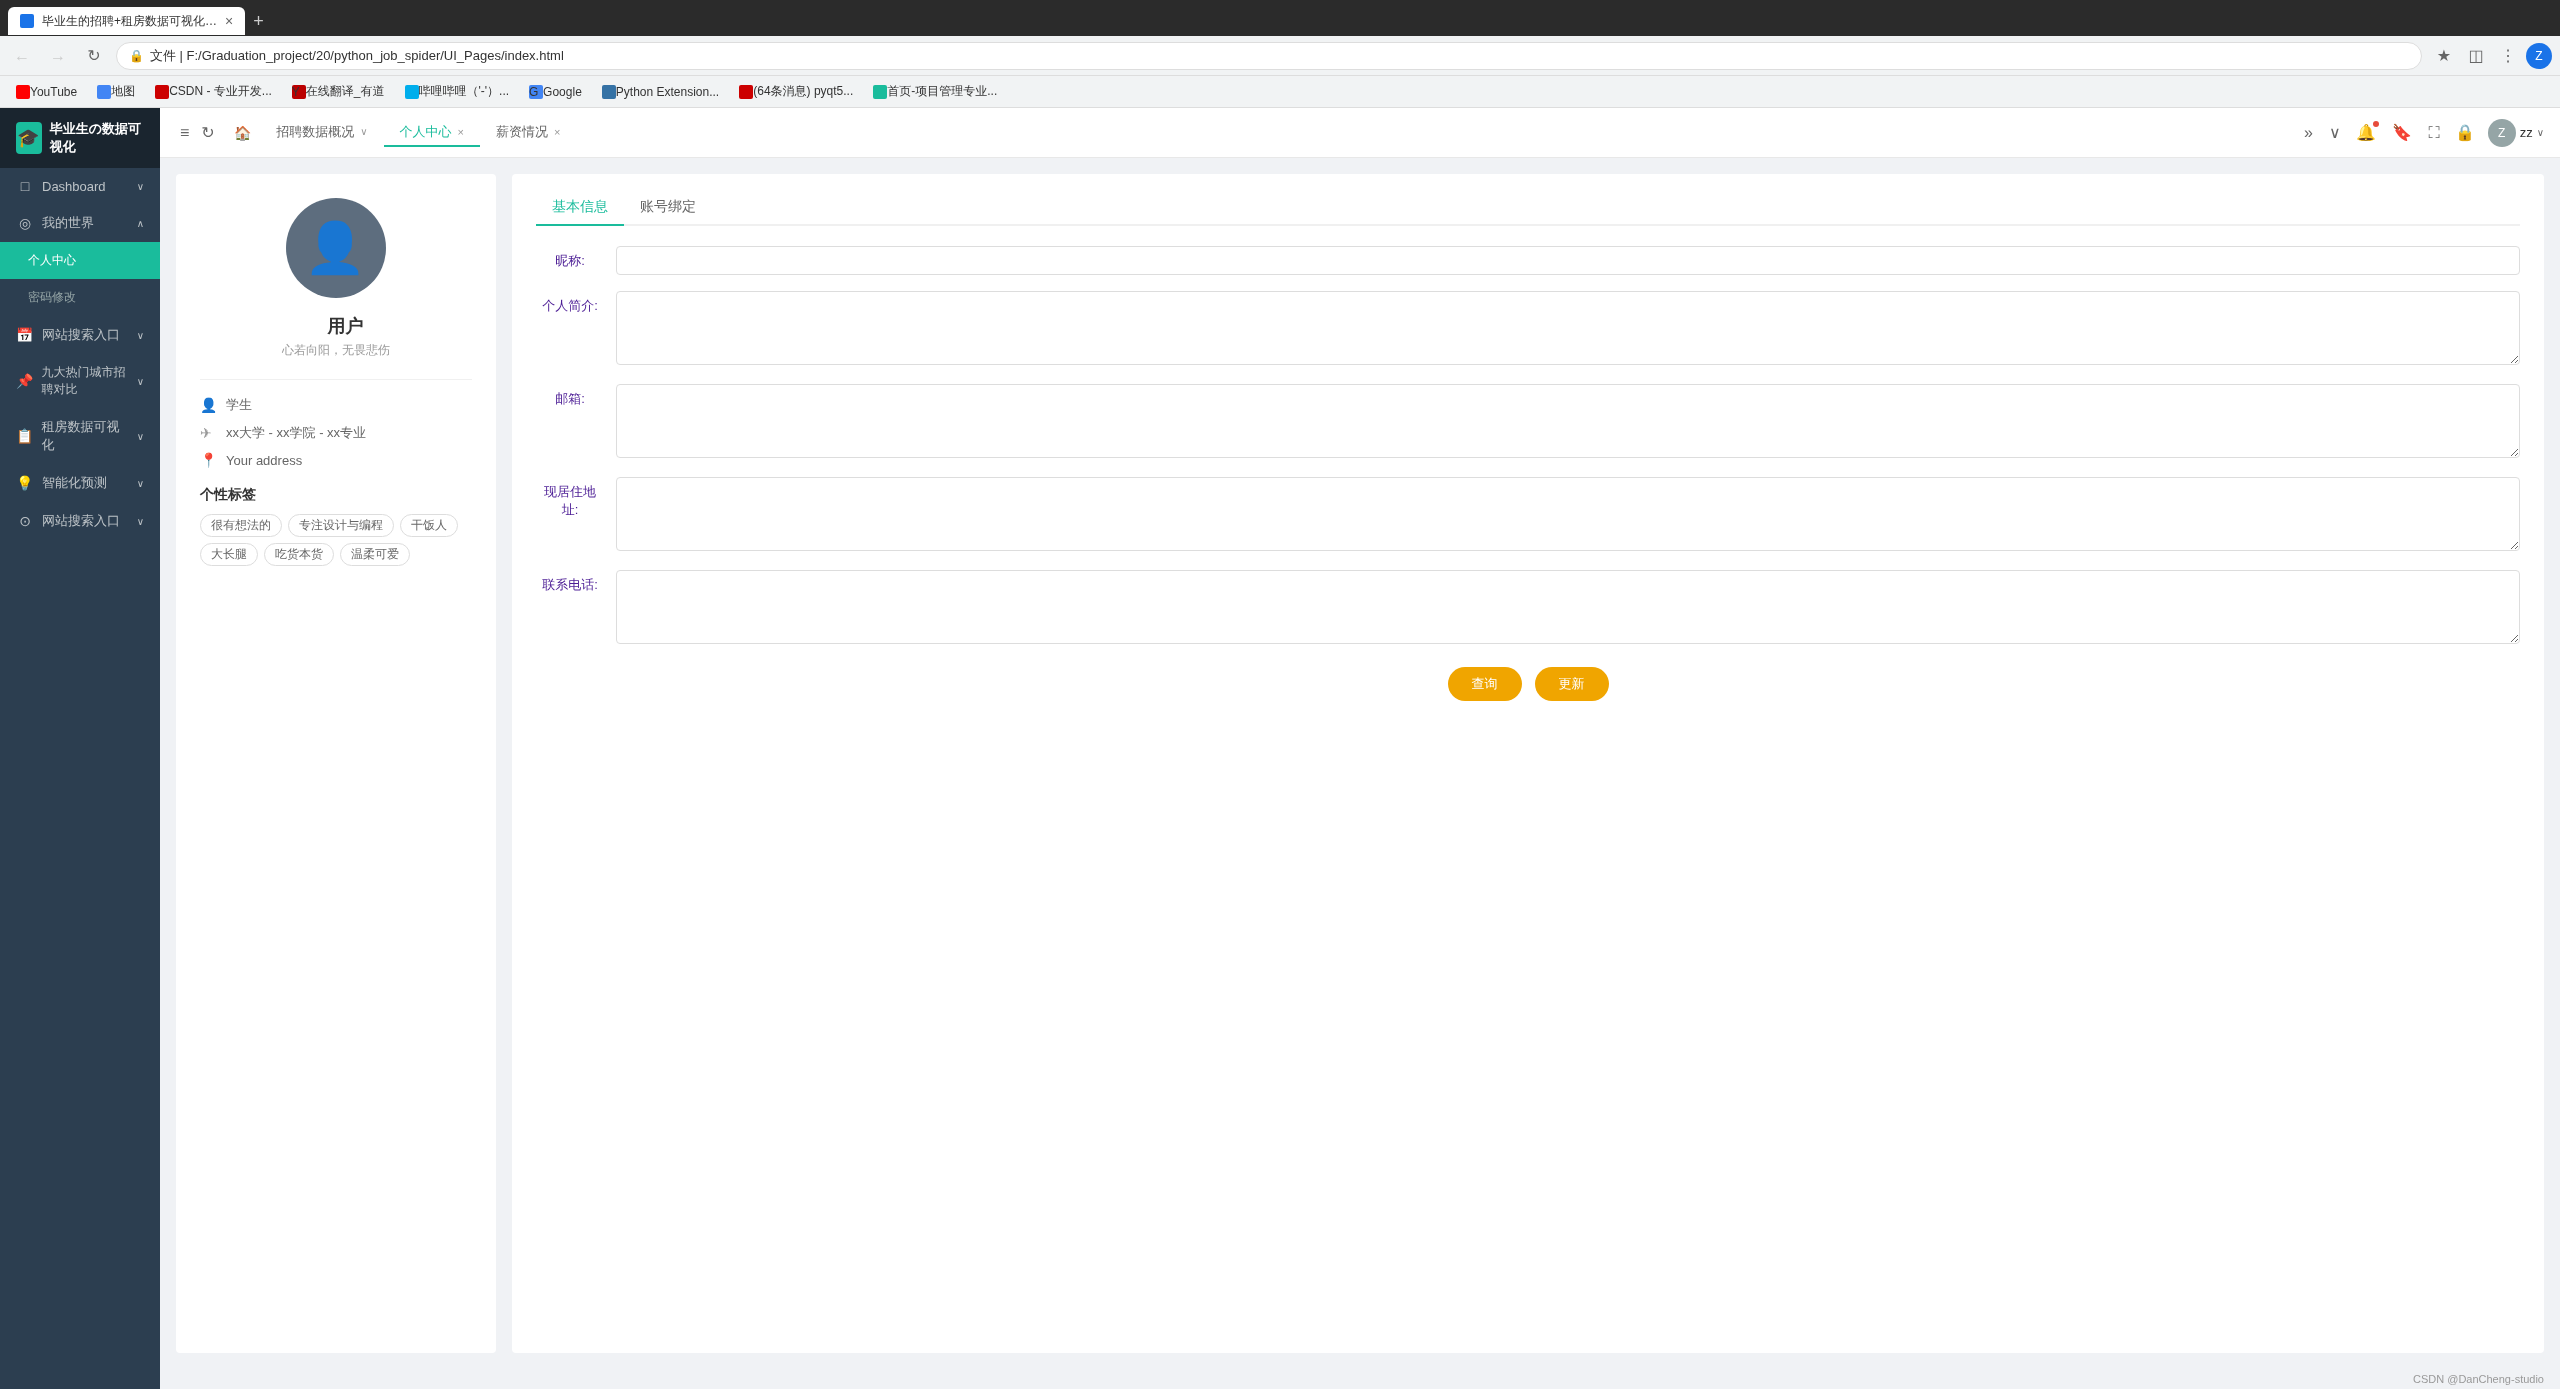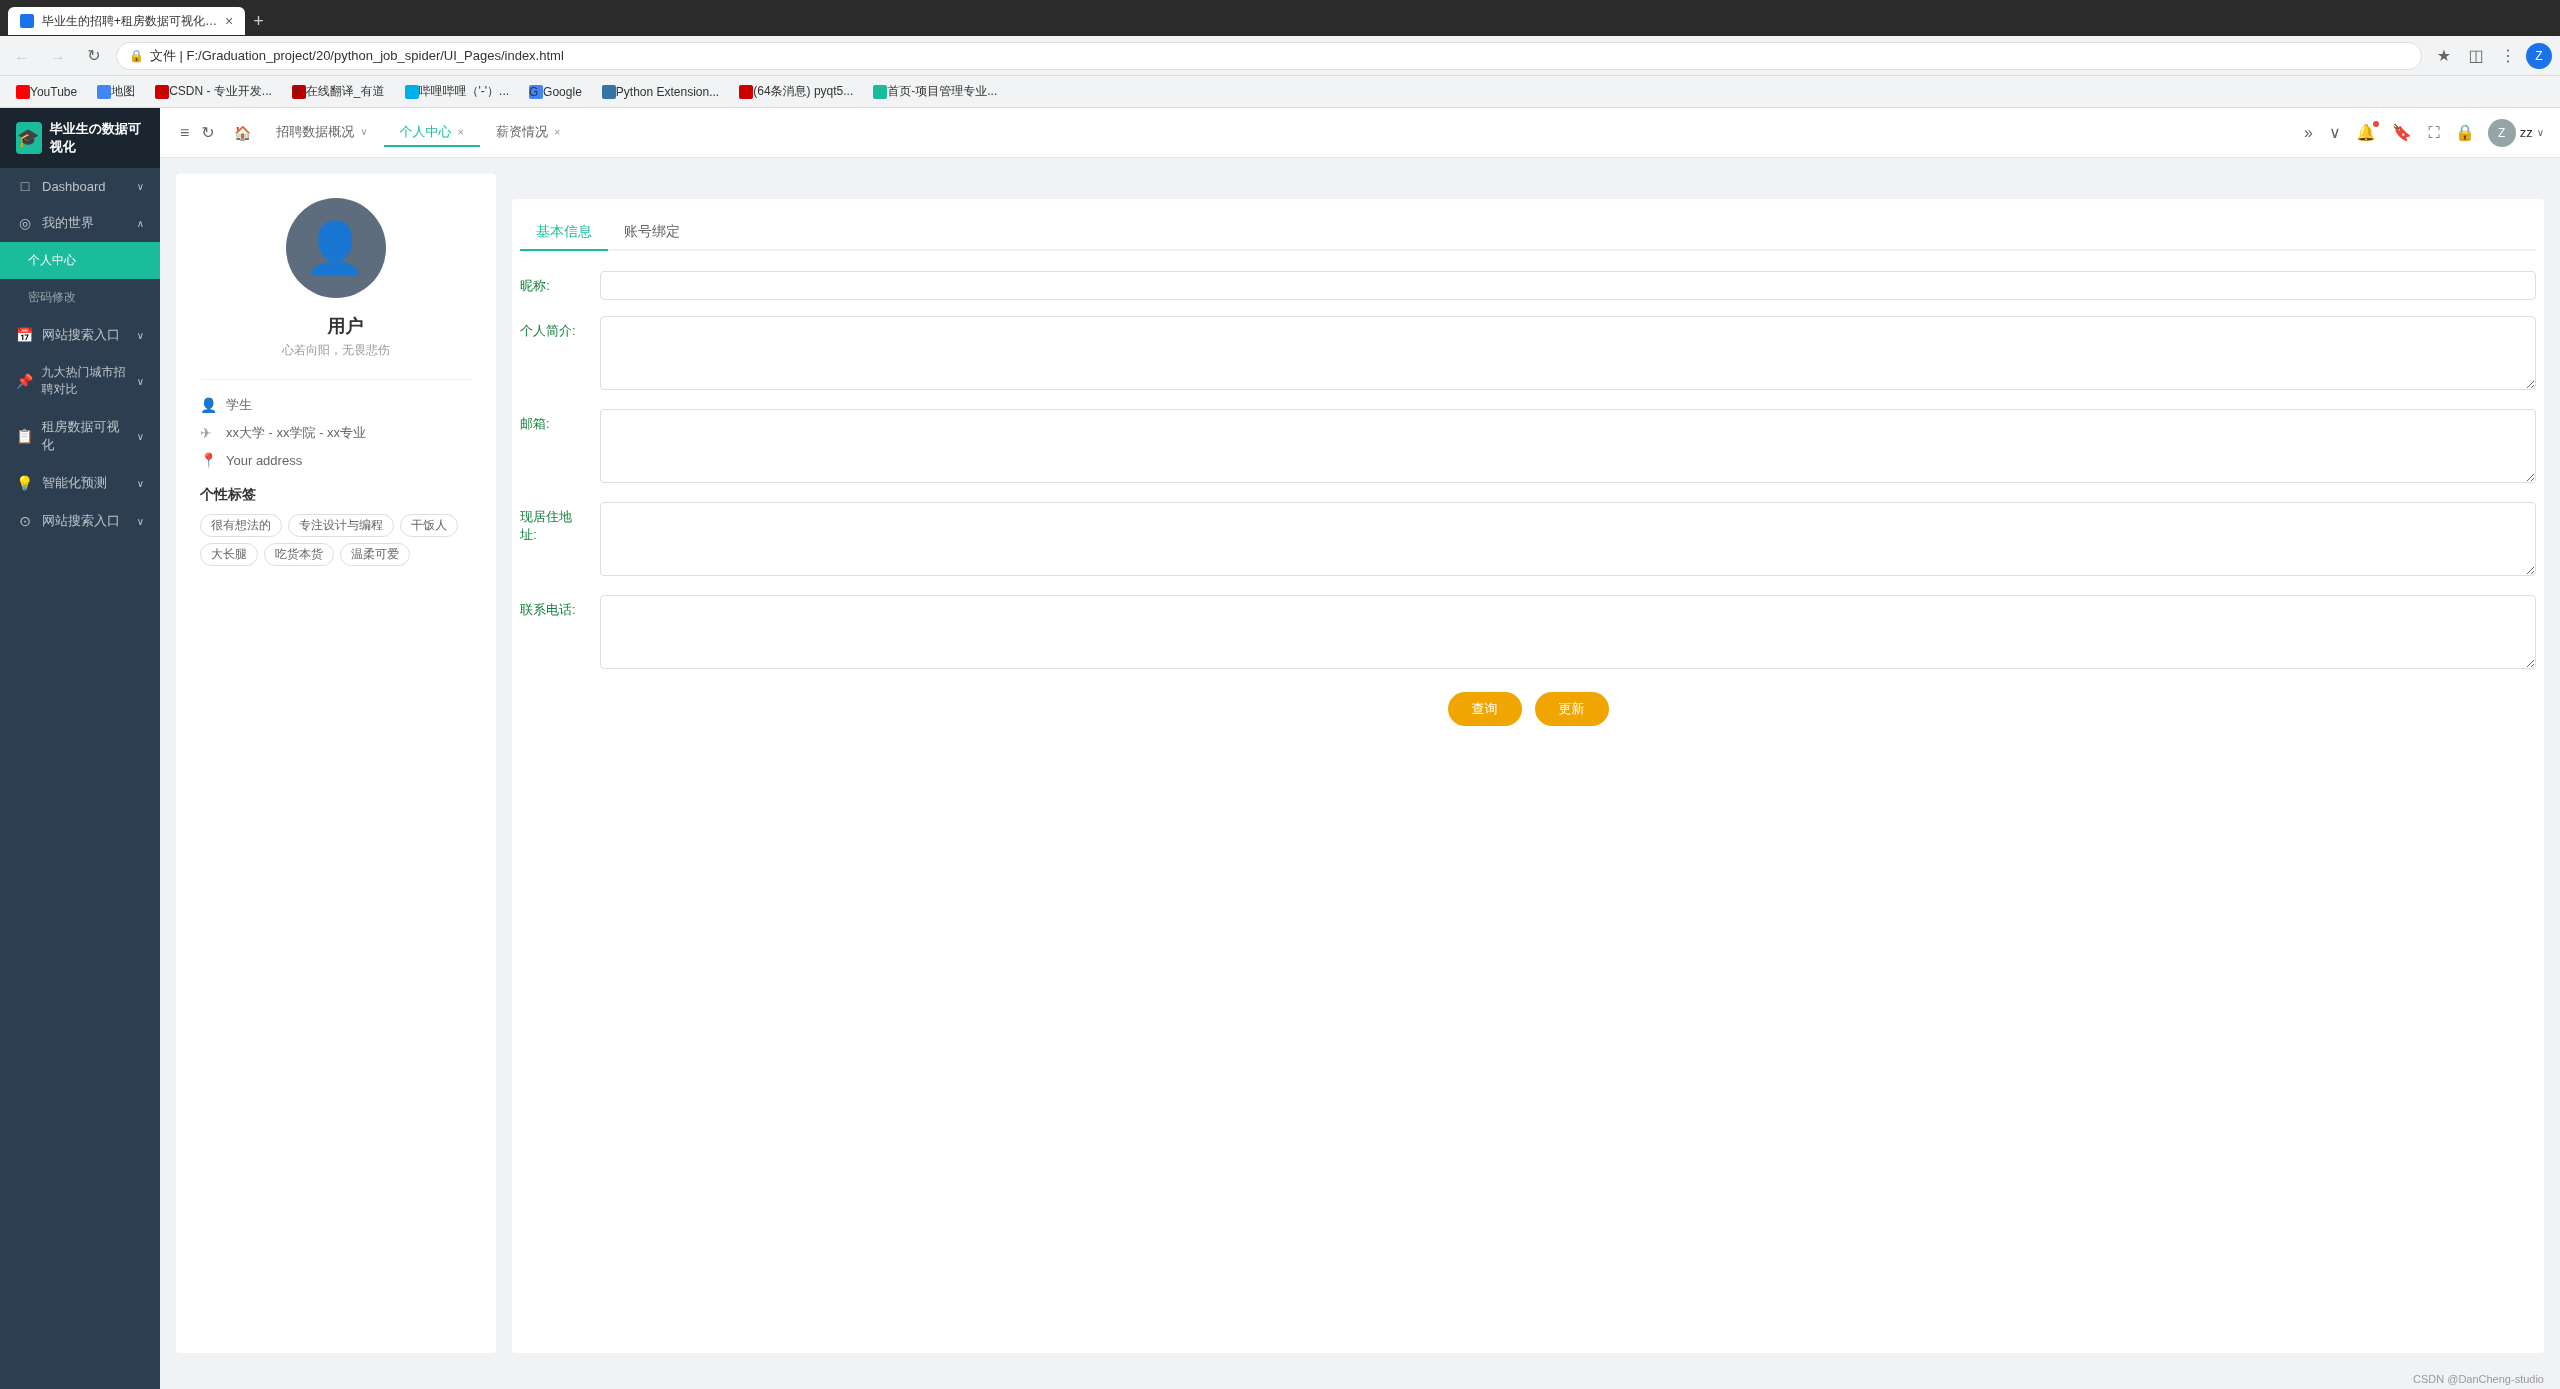--- a/index.html
+++ b/index.html
@@ -75,26 +75,26 @@
     .profile-motto { font-size: 12px; color: #999; margin-bottom: 20px; }
     .profile-divider { width: 100%; height: 1px; background: #f0f0f0; margin-bottom: 16px; }
     .profile-info-item { display: flex; align-items: center; gap: 8px; width: 100%; margin-bottom: 10px; color: #666; font-size: 13px; }
     .profile-info-icon { color: #999; font-size: 14px; width: 18px; }
     .tags-section { width: 100%; margin-top: 8px; }
     .tags-title { font-size: 14px; color: #333; font-weight: bold; margin-bottom: 10px; }
     .tags-list { display: flex; flex-wrap: wrap; gap: 6px; }
     .tag { border: 1px solid #ddd; border-radius: 12px; padding: 2px 10px; font-size: 12px; color: #666; }
 
     
-    .form-card { background: #fff; border-radius: 4px; flex: 1; padding: 16px 8px; margin-top: 25px; }
+    .form-card { background: #fff; border-radius: 4px; flex: 1; padding: 16px 24px; }
     .form-tabs { display: flex; border-bottom: 2px solid #f0f0f0; margin-bottom: 20px; }
     .form-tab { padding: 8px 16px; font-size: 14px; cursor: pointer; color: #666; border-bottom: 2px solid transparent; margin-bottom: -2px; }
     .form-tab.active { color: #1abc9c; border-bottom-color: #1abc9c; }
     .form-row { display: flex; align-items: flex-start; margin-bottom: 16px; }
-    .form-label { width: 80px; text-align: left; padding-top: 6px; padding-right: 12px; font-size: 13px; color: #15803d; flex-shrink: 0; }
+    .form-label { width: 80px; text-align: center; padding-top: 6px; padding-right: 12px; font-size: 13px; color: #4c1d95; flex-shrink: 0; }
     .form-field { flex: 1; }
     .form-input { width: 100%; border: 1px solid #ddd; border-radius: 4px; padding: 6px 10px; font-size: 13px; color: #333; outline: none; }
     .form-textarea { width: 100%; border: 1px solid #ddd; border-radius: 4px; padding: 6px 10px; font-size: 13px; color: #333; outline: none; resize: vertical; }
     .form-actions { display: flex; gap: 13px; justify-content: center; margin-top: 20px; }
     .btn-query { background: #f0a500; color: #fff; border: none; border-radius: 20px; padding: 8px 24px; font-size: 13px; cursor: pointer; }
     .btn-update { background: #f0a500; color: #fff; border: none; border-radius: 20px; padding: 8px 24px; font-size: 13px; cursor: pointer; }
 
     
     .footer { background: #f0f2f5; text-align: right; padding: 4px 16px; font-size: 11px; color: #999; }
 

